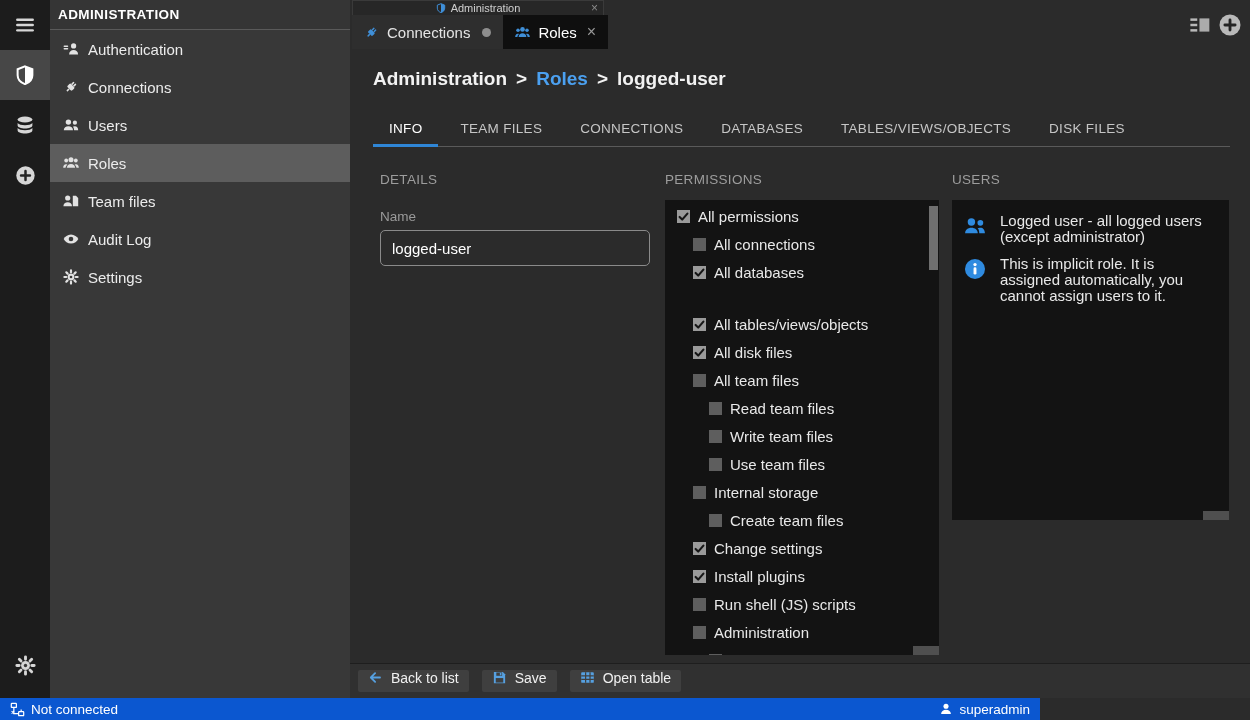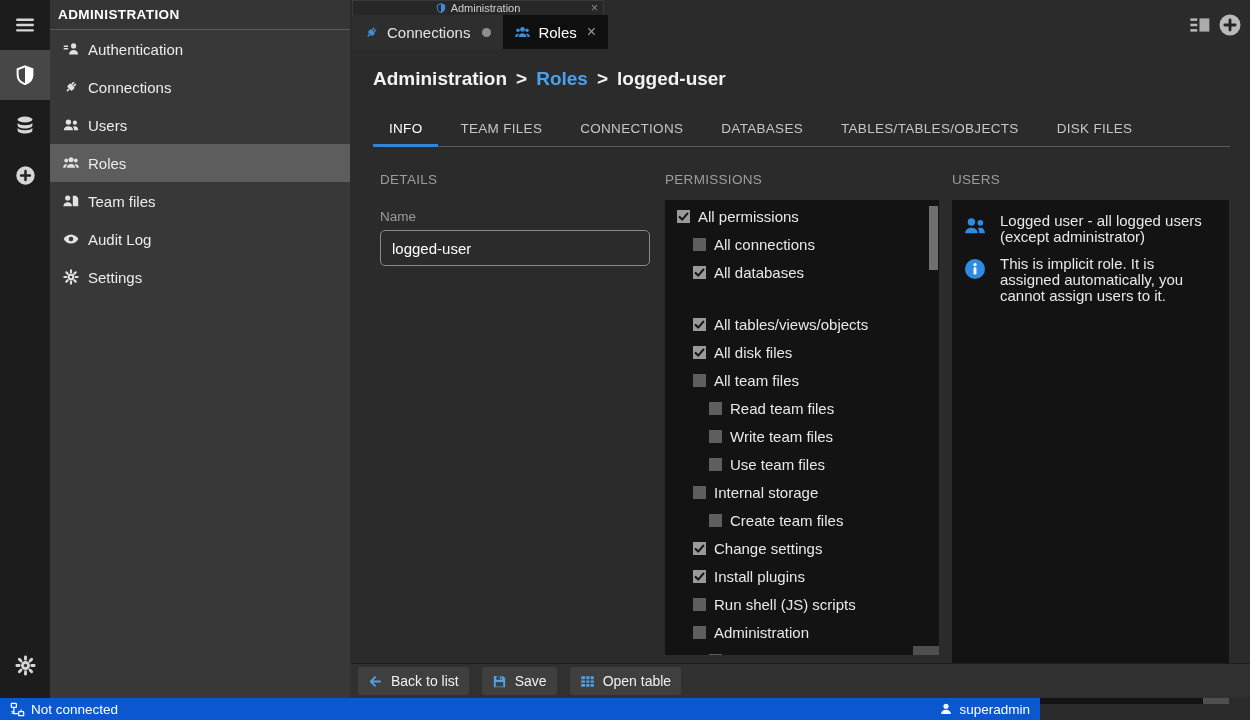--- a/index.html
+++ b/index.html
@@ -47,27 +47,27 @@
 #col-permissions{position:absolute;left:315px;top:122px;width:274px}
 #perm-panel{position:relative;margin-top:13px;width:274px;height:455px;background:#131313;overflow:hidden;padding-top:2px}
 .perm-row{height:28px;display:flex;align-items:center;gap:8px}
 .perm-label{font-size:15px;color:#e8e8e8;white-space:nowrap}
 .cb{width:13px;height:13px;background:#5e5e5e;flex:none;display:inline-flex;cursor:pointer}
 .cb.checked{background:#9a9a9a}
 #perm-scroll{position:absolute;right:1px;top:6px;width:9px;height:64px;background:#6f6f6f;cursor:pointer}
 .corner-thumb{position:absolute;right:0;bottom:0;width:26px;height:9px;background:#4f4f4f;cursor:pointer}
 
 #col-users{position:absolute;left:602px;top:122px;width:277px}
-#users-panel{position:relative;margin-top:13px;width:277px;height:504px;background:#131313;padding:13px 12px;display:flex;flex-direction:column;gap:11px}
+#users-panel{position:relative;margin-top:13px;width:277px;height:320px;background:#131313;padding:13px 12px;display:flex;flex-direction:column;gap:11px}
 .user-entry{display:flex;gap:14px}
 .user-entry .icon{color:#2f8be0;margin-top:2px}
 .entry-text{font-size:15px;color:#e8e8e8;line-height:1.07}
 
 #toolbar{position:absolute;left:350px;top:663px;width:900px;height:35px;background:#303030;border-top:1px solid #1e1e1e;display:flex;align-items:center;gap:13px;padding-left:8px}
-.tb-btn{display:flex;align-items:center;gap:8px;background:#3f3f3f;border:none;border-radius:2px;color:#f0f0f0;font-size:14px;padding:0 10px;height:28px;font-family:inherit;cursor:pointer}
+.tb-btn{display:flex;gap:8px;background:#3f3f3f;border:none;border-radius:2px;color:#f0f0f0;font-size:14px;padding:0 10px;height:22px;font-family:inherit;cursor:pointer}
 .tb-btn .icon{color:#56a0e0}
 
 #statusbar{position:absolute;left:0;top:698px;width:1040px;height:22px;background:#0b57d0;color:#fff;display:flex;align-items:center;justify-content:space-between;padding:0 10px;font-size:13.5px}
 .sb-cell{display:flex;align-items:center;gap:6px}
 .sb-cell .icon{color:#fff}
 </style>
 </head>
 <body>
 
 <div id="app">
@@ -275,21 +275,21 @@
         <span>&gt;</span>
         <span class="link">Roles</span>
         <span>&gt;</span>
         <span>logged-user</span>
       </div>
     <div id="main-tabs">
         <div class="m-tab active">INFO</div>
         <div class="m-tab">TEAM FILES</div>
         <div class="m-tab">CONNECTIONS</div>
         <div class="m-tab">DATABASES</div>
-        <div class="m-tab">TABLES/TABLES/OBJECTS</div>
+        <div class="m-tab">TABLES/VIEWS/OBJECTS</div>
         <div class="m-tab">DISK FILES</div>
       </div>
 
     <div id="col-details">
       <div class="col-heading">DETAILS</div>
       <div id="name-label">Name</div>
       <input id="name-input" value="logged-user" style="">
     </div>
 
     <div id="col-permissions">

